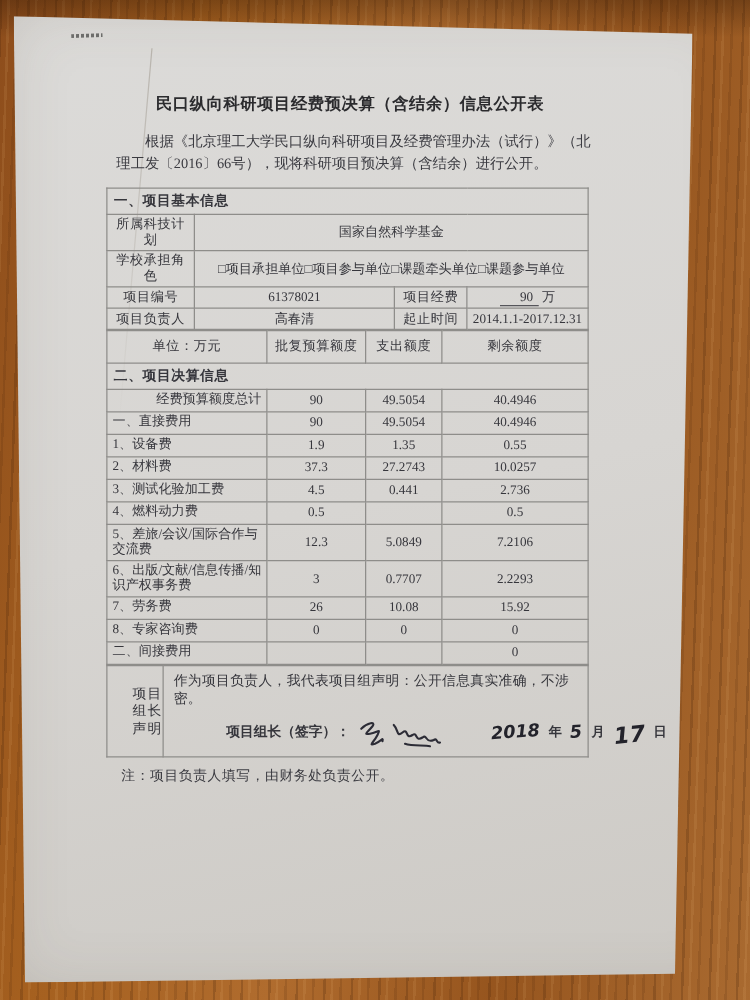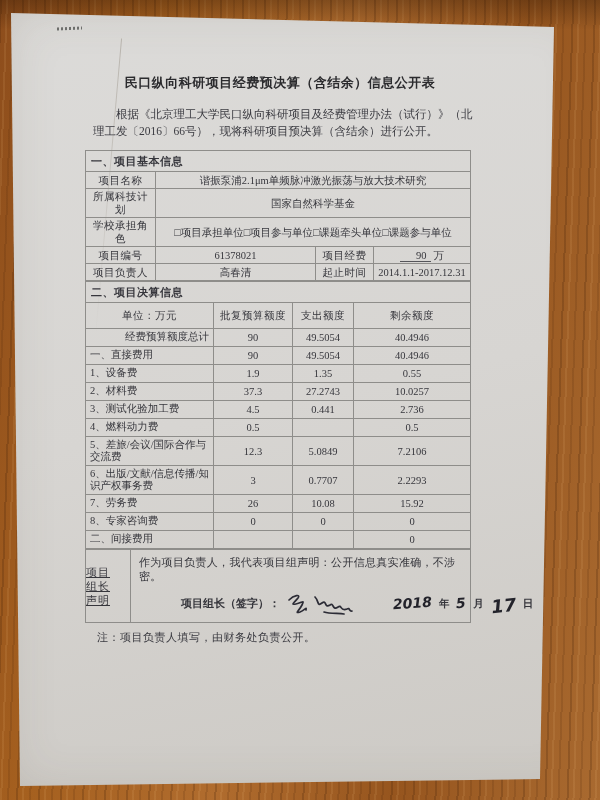--- a/index.html
+++ b/index.html
@@ -60,21 +60,21 @@
   .t1 .val{text-align:center;}
   .uline{border-bottom:1px solid #55555a;padding:0 4px 0 16px;}
   .unit{padding-left:3px;}
   .t2 th{font-weight:normal;text-align:center;padding:6px 2px;letter-spacing:.5px;}
   .t2 .num{text-align:center;}
   .t2 .lbl2{text-align:left;padding:1.5px 4px;line-height:12.5px;}
   .t2 .center{text-align:right;}
   .t2 td{height:14px;}
   .decl{margin-top:0;}
   .decl td{padding:0;}
-  .decl .side{width:45px;text-align:left;font-size:11px;letter-spacing:1px;text-decoration:underline;}
+  .decl .side{width:45px;text-align:right;font-size:11px;letter-spacing:1px;}
   .decl .side span{display:block;line-height:14px;}
   .decl .main{padding:5px 6px 4px 8px;height:52px;vertical-align:top;}
   .statement{font-size:11px;letter-spacing:.3px;line-height:14px;}
   .signline{display:flex;align-items:center;margin-top:5px;font-weight:bold;}
   .signlabel{font-size:11px;margin-left:42px;white-space:nowrap;}
   .sig{margin:0 4px;flex:none;}
   .dateblock{display:flex;align-items:center;margin-left:28px;white-space:nowrap;}
   .hand{
     font-family:"DejaVu Sans",sans-serif;font-style:italic;
     font-size:14px;color:#23232b;display:inline-block;transform:rotate(-4deg);
@@ -105,24 +105,20 @@
           <col style="width:70px">
           <col style="width:160px">
           <col style="width:58px">
           <col style="width:97px">
         </colgroup>
       <tbody>
           <tr>
             <td class="sec" colspan="4">一、项目基本信息</td>
           </tr>
       <tr>
-        <td class="lbl">项目名称</td>
-        <td class="val" colspan="3">谐振泵浦2.1μm单频脉冲激光振荡与放大技术研究</td>
-      </tr>
-      <tr>
         <td class="lbl">所属科技计划</td>
         <td class="val" colspan="3">国家自然科学基金</td>
       </tr>
       <tr>
         <td class="lbl">学校承担角色</td>
         <td class="val" colspan="3">□项目承担单位□项目参与单位□课题牵头单位□课题参与单位</td>
       </tr>
       <tr>
         <td class="lbl">项目编号</td>
         <td class="val">61378021</td>
@@ -140,28 +136,28 @@
 
     <table class="t2">
       <colgroup>
           <col style="width:128px">
           <col style="width:79px">
           <col style="width:61px">
           <col style="width:117px">
         </colgroup>
       <tbody>
           <tr>
-            <td class="sec" colspan="4">二、项目决算信息</td>
-          </tr>
-      <tr>
         <th>单位：万元</th>
         <th>批复预算额度</th>
         <th>支出额度</th>
         <th>剩余额度</th>
       </tr>
+      <tr>
+            <td class="sec" colspan="4">二、项目决算信息</td>
+          </tr>
       <tr>
         <td class="lbl2 center">经费预算额度总计</td>
         <td class="num">90</td>
         <td class="num">49.5054</td>
         <td class="num">40.4946</td>
       </tr>
       <tr>
         <td class="lbl2">一、直接费用</td>
         <td class="num">90</td>
         <td class="num">49.5054</td>

